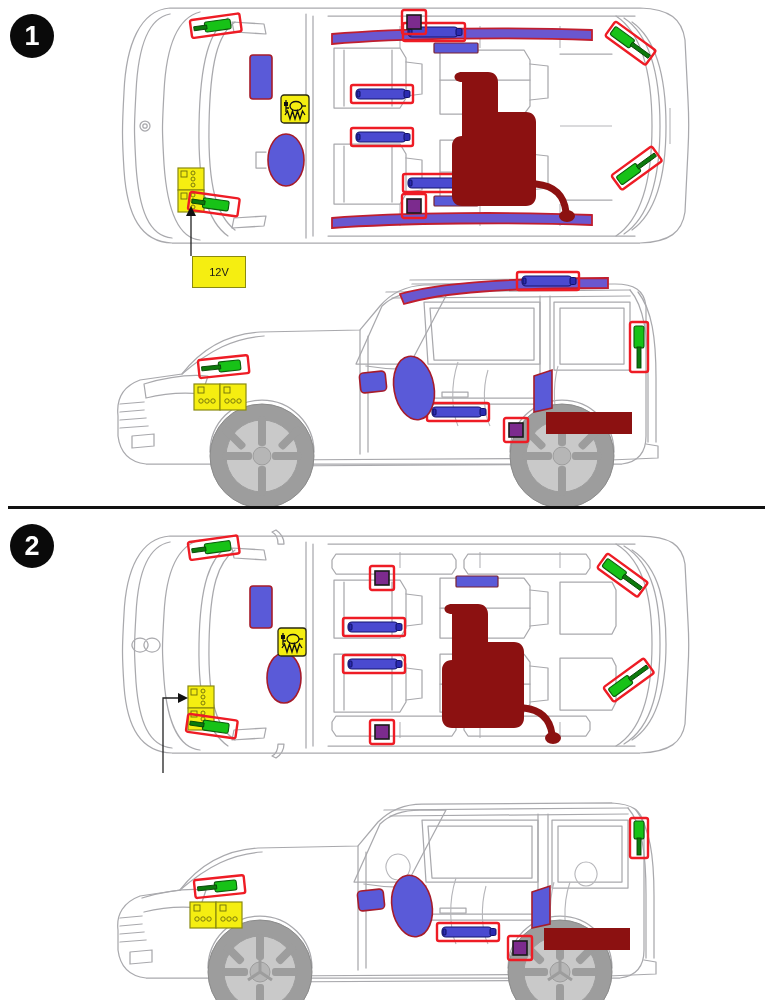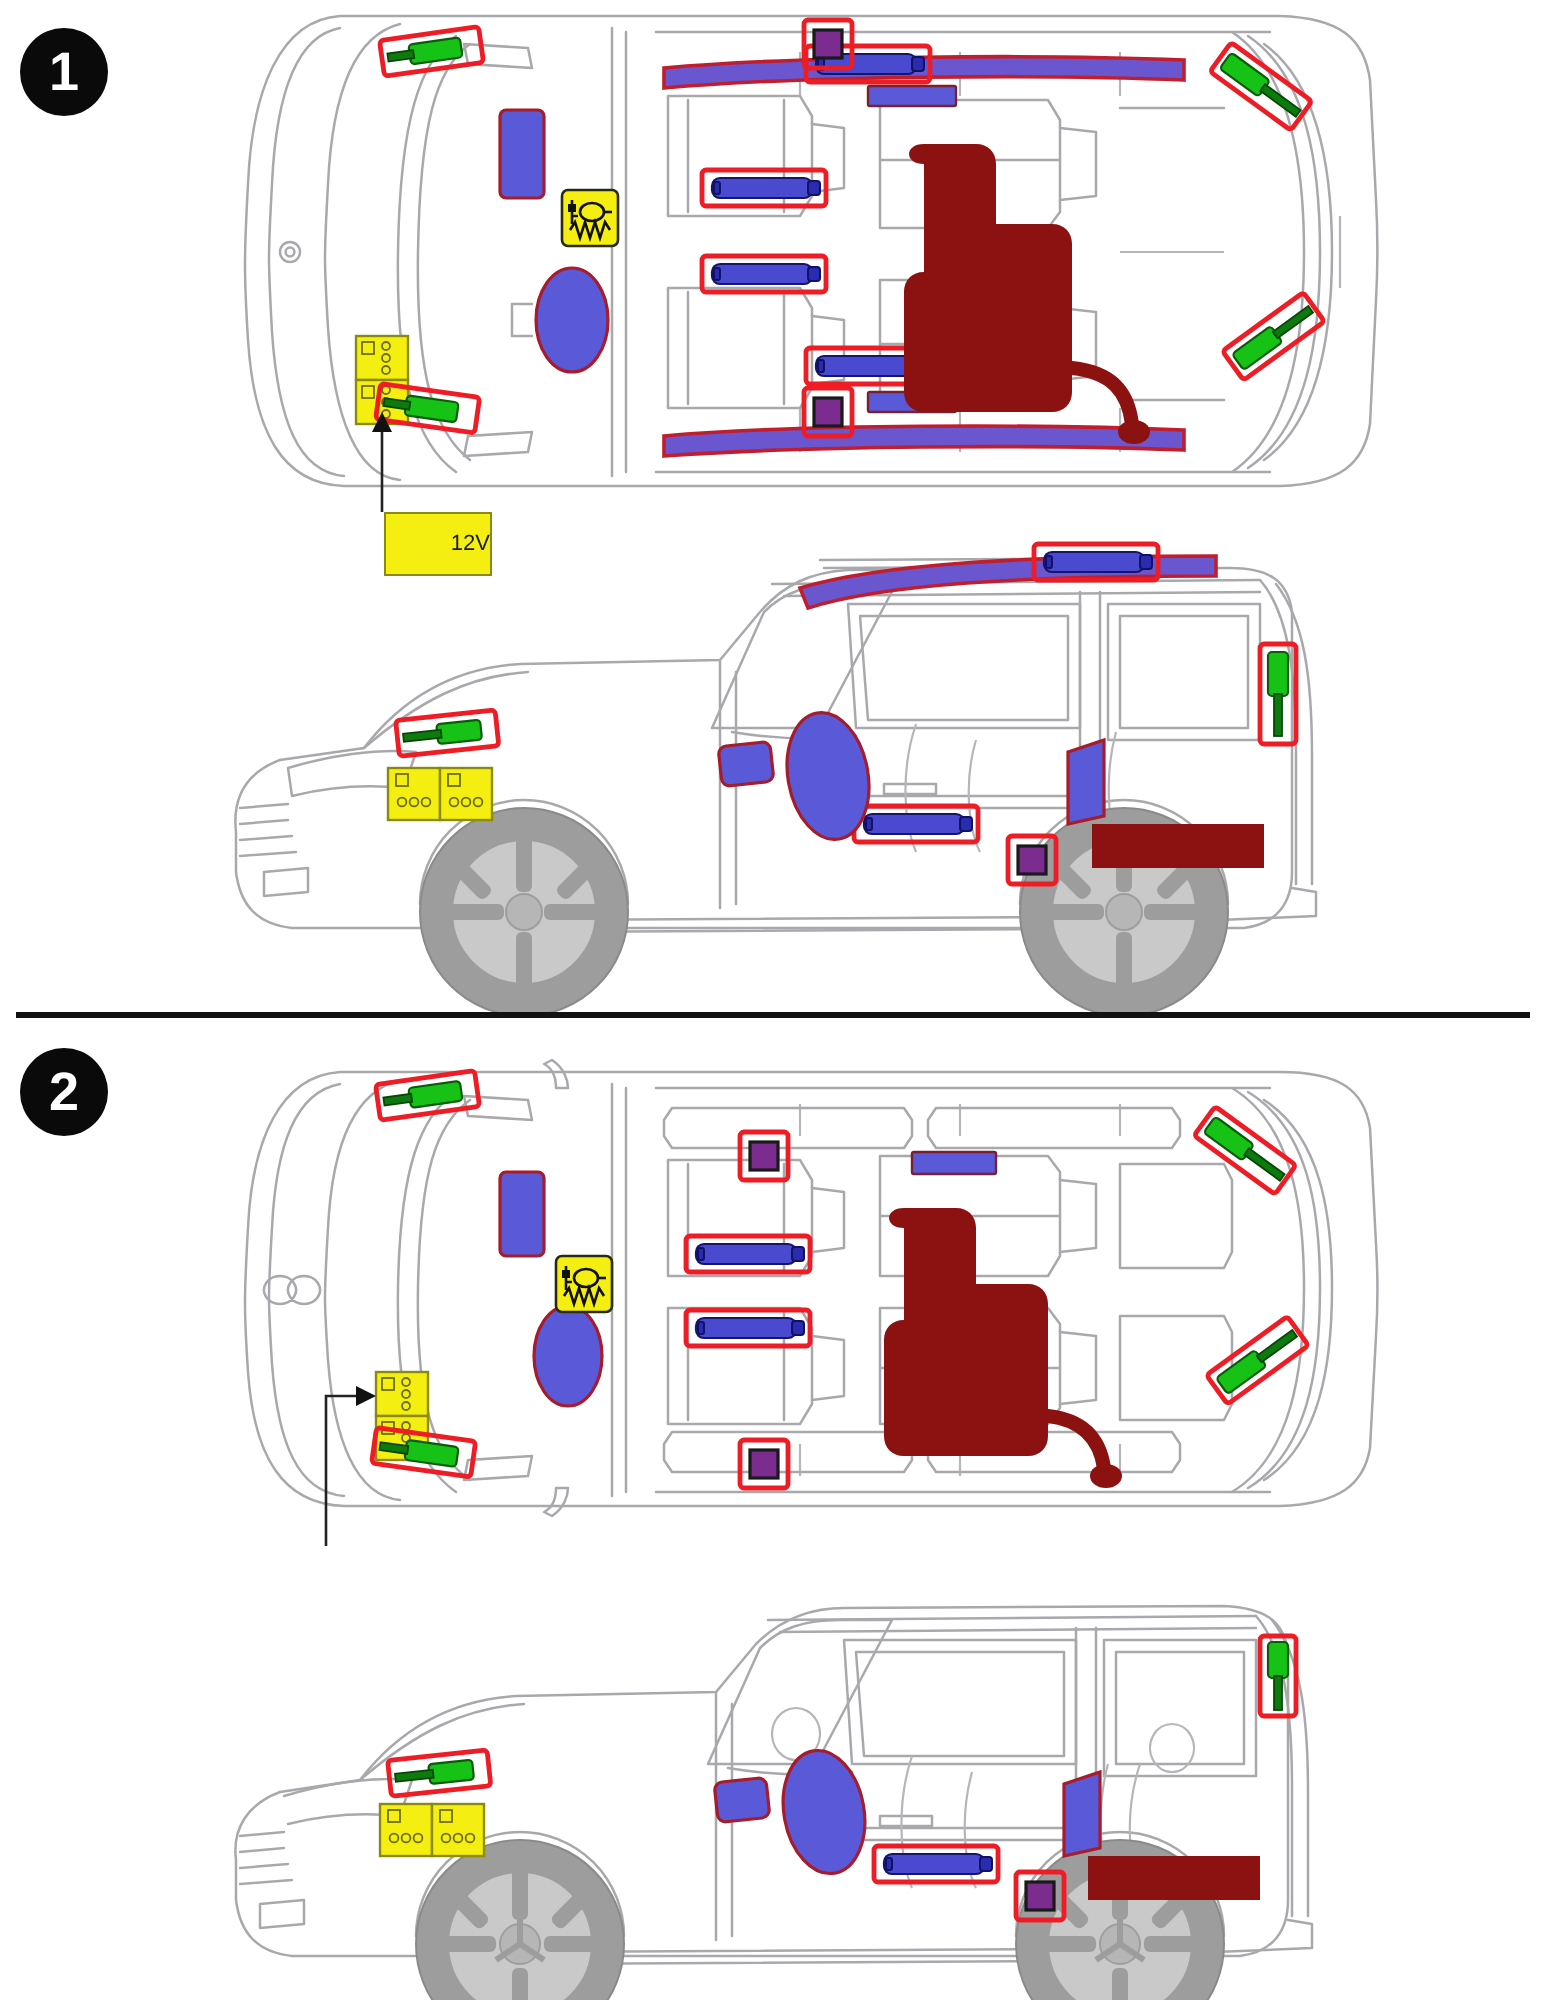--- a/index.html
+++ b/index.html
@@ -57,21 +57,21 @@
   .fusebox{fill:#f5ee11;stroke:#8a8a10;stroke-width:1.2;}
   .fuse-line{fill:none;stroke:#6d6d0c;stroke-width:0.9;}
   .yellowsym{fill:#f5ee11;stroke:#2a2a10;stroke-width:1.3;}
   .symglyph{fill:none;stroke:#111;stroke-width:1.3;}
   .symglyph-f{fill:#111;stroke:none;}
   .leader{fill:none;stroke:#222;stroke-width:1.3;}
   .leader-head{fill:#111;}
 
   .v12-box{
     position:absolute;background:#f5ee11;border:1.5px solid #8a8a10;
-    display:flex;align-items:center;justify-content:flex-end;
+    display:flex;align-items:center;justify-content:center;
     font-size:11px;font-family:"Liberation Sans", sans-serif;color:#1a1a1a;
   }
   #v12-1{left:192px;top:256px;width:52px;height:30px;}
 </style>
 </head>
 <body>
 
 <div class="page">
 
   <section class="panel" id="panel-1">

